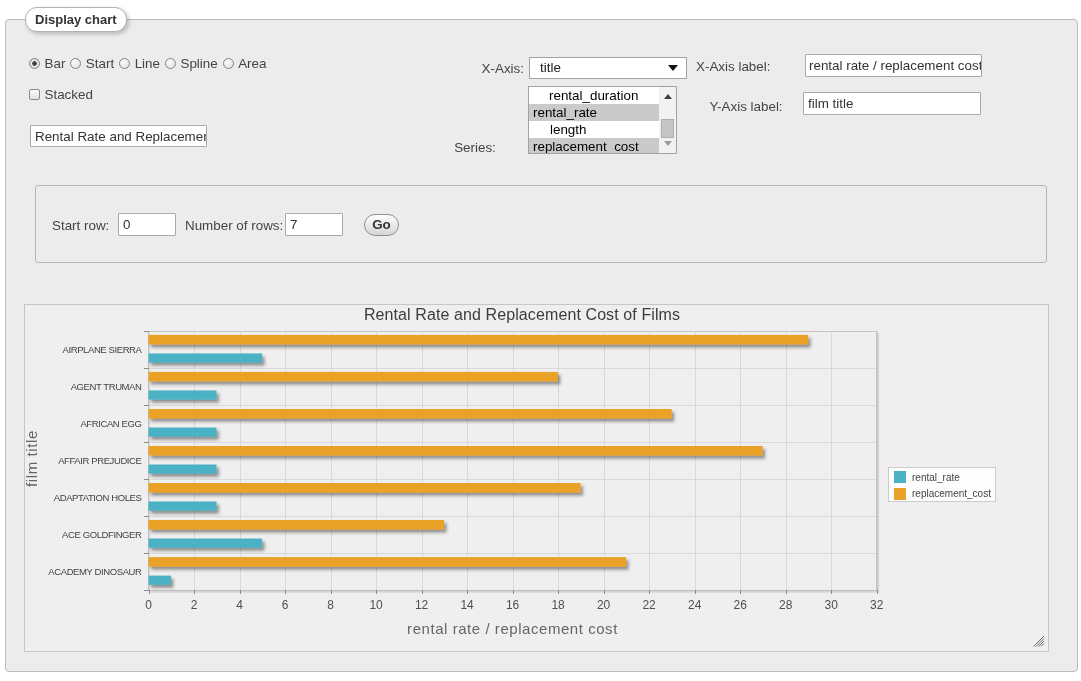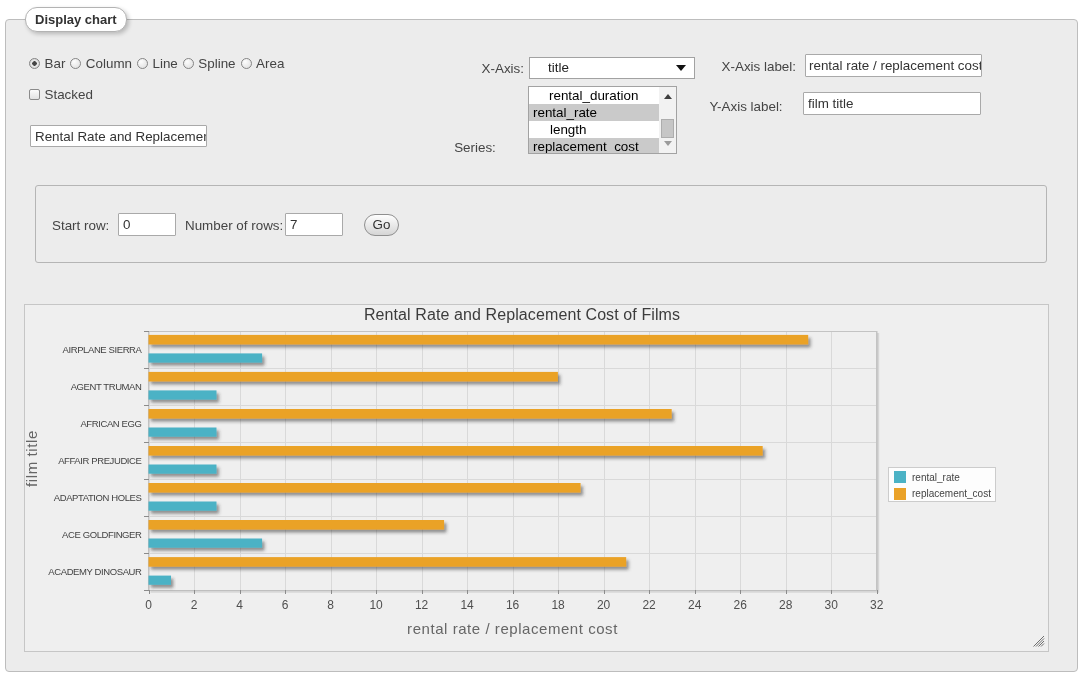--- a/index.html
+++ b/index.html
@@ -11,36 +11,36 @@
 .radon { background:radial-gradient(circle closest-side,#444 0 46%,#ececec 54%,#d8d8d8); }
 .chk { display:inline-block;width:9px;height:9px;border:1px solid #8a8a8a;border-radius:2px;background:linear-gradient(#fbfbfb,#e2e2e2); }
 input[type=text] { border:1px solid #a9a9a9;border-radius:1px;font-size:13.4px;color:#333;padding:0 0 0 4px;margin:0;background:#fff; }
 </style></head>
 <body>
 <div class="abs" id="fs1"></div>
 <div class="abs" id="leg1">Display chart</div>
 
 <div class="abs" style="left:29px;top:56px;white-space:nowrap;font-size:0">
   <span style="display:inline-block;margin:1px 4.5px 0 0"><span class="rad radon"></span></span><span class="lbl">Bar</span>
-  <span style="display:inline-block;margin:1px 4.5px 0 5px"><span class="rad"></span></span><span class="lbl">Column</span>
+  <span style="display:inline-block;margin:1px 4.5px 0 5px"><span class="rad"></span></span><span class="lbl">Start</span>
   <span style="display:inline-block;margin:1px 4.5px 0 5px"><span class="rad"></span></span><span class="lbl">Line</span>
   <span style="display:inline-block;margin:1px 4.5px 0 5px"><span class="rad"></span></span><span class="lbl">Spline</span>
   <span style="display:inline-block;margin:1px 4.5px 0 5px"><span class="rad"></span></span><span class="lbl">Area</span>
 </div>
 
 <div class="abs" style="left:29px;top:87px;white-space:nowrap;font-size:0">
   <span class="chk" style="margin-right:4.5px"></span><span class="lbl" style="vertical-align:1px">Stacked</span>
 </div>
 
 <input class="abs" type="text" style="left: 30px; top: 125px; width: 171px; height: 20px;" value="Rental Rate and Replacement Cost of Films">
 
 <div class="abs lbl" style="left:424px;top:61px;width:100px;text-align:right">X-Axis:</div>
-<div class="abs" style="left:529px;top:57px;width:146px;height:20px;background:#fff;border:1px solid #a2a2a2;font-size:13.4px;color:#222;line-height:20px;padding-left:18px">title<span style="position:absolute;right:8px;top:7px;width:0;height:0;border-left:5px solid transparent;border-right:5px solid transparent;border-top:6px solid #111"></span></div>
+<div class="abs" style="left:529px;top:57px;width:146px;height:20px;background:#fff;border:1px solid #a2a2a2;font-size:13.4px;color:#222;line-height:20px;padding-left:10px">title<span style="position:absolute;right:8px;top:7px;width:0;height:0;border-left:5px solid transparent;border-right:5px solid transparent;border-top:6px solid #111"></span></div>
 
-<div class="abs lbl" style="left:696px;top:59px;width:100px;text-align:right">X-Axis label:</div>
+<div class="abs lbl" style="left:696px;top:59px;width:100px;text-align:left">X-Axis label:</div>
 <input class="abs" type="text" style="left: 805px; top: 54px; width: 172px; height: 21px; padding-left: 3px;" value="rental rate / replacement cost">
 
 <div class="abs lbl" style="left:696px;top:99px;width:100px;text-align:center">Y-Axis label:</div>
 <input class="abs" type="text" style="left: 803px; top: 92px; width: 172px; height: 21px;" value="film title">
 
 <div class="abs lbl" style="left:425px;top:140px;width:100px;text-align:center">Series:</div>
 <div class="abs" style="left:528px;top:86px;width:147px;height:66px;background:#fff;border:1px solid #a2a2a2;font-size:13.4px;color:#000;overflow:hidden">
   <div style="position:absolute;left:0;top:0;right:17px;bottom:0">
     <div style="height:17px;line-height:17px;padding-left:20px">rental_duration</div>
     <div style="height:17px;line-height:17px;padding-left:4px;background:#cacaca">rental_rate</div>
@@ -52,21 +52,21 @@
     <div style="position:absolute;bottom:7px;left:4.5px;width:0;height:0;border-left:4.5px solid transparent;border-right:4.5px solid transparent;border-top:5px solid #9b9b9b"></div>
     <div style="position:absolute;left:2px;width:11px;top:32px;height:17px;background:#c6c6c6;border:1px solid #adadad"></div>
   </div>
 </div>
 
 <div class="abs" style="left:35px;top:185px;width:1010px;height:76px;background:#ececec;border:1px solid #b5b5b5;border-radius:3px"></div>
 <div class="abs lbl" style="left:52px;top:218px">Start row:</div>
 <input class="abs" type="text" style="left: 118px; top: 213px; width: 52px; height: 21px;" value="0">
 <div class="abs lbl" style="left:185px;top:218px">Number of rows:</div>
 <input class="abs" type="text" style="left: 285px; top: 213px; width: 52px; height: 21px;" value="7">
-<div class="abs" style="left:364px;top:214px;width:33px;height:20px;border:1px solid #8f8f8f;border-radius:11px;background:linear-gradient(#fefefe,#d5d5d5);font-size:13.4px;font-weight:normal;color:#333;text-align:center;line-height:20px">Go</div>
+<div class="abs" style="left:364px;top:214px;width:33px;height:20px;border:1px solid #8f8f8f;border-radius:11px;background:linear-gradient(#fefefe,#d5d5d5);font-size:13.4px;font-weight:bold;color:#333;text-align:center;line-height:20px">Go</div>
 
 <div class="abs" style="left:24px;top:304px;width:1023px;height:346px;background:#efefef;border:1px solid #c6c6c6">
 <svg width="1023" height="346" viewBox="0 0 1023 346" xmlns="http://www.w3.org/2000/svg" style="position:absolute;left:0;top:0;font-family:'Liberation Sans',sans-serif">
 <rect x="123.5" y="26.0" width="728.2" height="259.2" fill="#efefef"></rect>
 <path d="M124.5 26.0V285.2 M169.5 26.0V285.2 M215.5 26.0V285.2 M260.5 26.0V285.2 M306.5 26.0V285.2 M351.5 26.0V285.2 M397.5 26.0V285.2 M442.5 26.0V285.2 M488.5 26.0V285.2 M533.5 26.0V285.2 M579.5 26.0V285.2 M624.5 26.0V285.2 M670.5 26.0V285.2 M715.5 26.0V285.2 M761.5 26.0V285.2 M806.5 26.0V285.2 M852.5 26.0V285.2" stroke="#d9d9d9" fill="none" shape-rendering="crispEdges"></path>
 <path d="M123.5 26.5H851.7 M123.5 63.5H851.7 M123.5 100.5H851.7 M123.5 137.5H851.7 M123.5 174.5H851.7 M123.5 211.5H851.7 M123.5 248.5H851.7 M123.5 285.5H851.7" stroke="#d9d9d9" fill="none" shape-rendering="crispEdges"></path>
 <rect x="123.5" y="26.0" width="728.2" height="259.2" fill="none" stroke="#c3c3c3" shape-rendering="crispEdges"></rect>
 <path d="M125.5 286.7H853.2V28.0" stroke="rgba(0,0,0,0.10)" stroke-width="2" fill="none"></path>
 <defs>
         <filter id="bsh" x="-20%" y="-60%" width="140%" height="260%">

